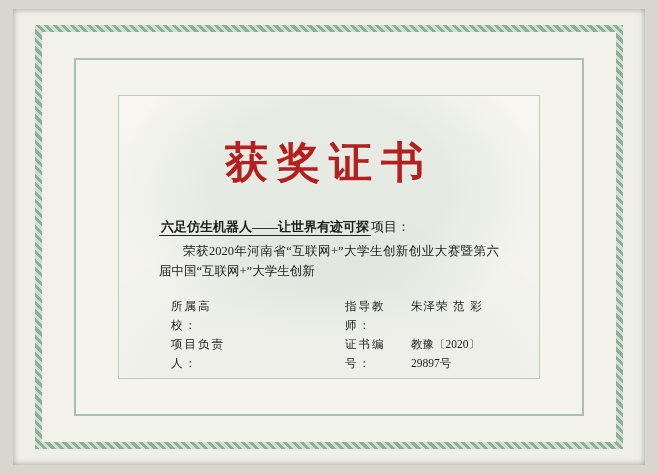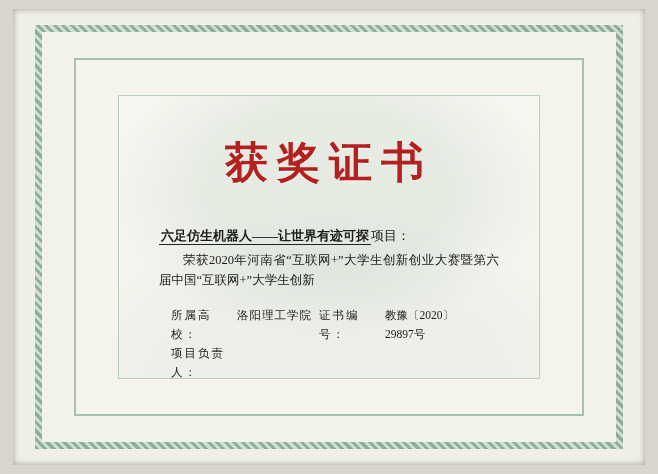--- a/index.html
+++ b/index.html
@@ -58,40 +58,41 @@
     margin-top:38px;
     text-align:center;
     font-size:43px;
     letter-spacing:9px;
     color:#b3201f;
     font-weight:bold;
     font-family:"DejaVu Serif","Liberation Serif",serif;
     text-shadow:0 1px 0 rgba(255,255,255,.6);
   }
 
-  .body-block{margin-top:35px;padding:0 18px;color:#1b1b1b;}
+  .body-block{margin-top:26px;padding:0 18px;color:#1b1b1b;}
 
   .line1{font-size:13px;line-height:18px;}
   .proj-name{
     border-bottom:1px solid #222;
     padding:0 2px 1px 2px;
     font-weight:bold;
   }
   .para{
     margin-top:5px;
     font-size:12.5px;
     line-height:20px;
     text-align:justify;
     text-indent:24px;
   }
   .prize{color:#b3201f;font-weight:bold;}
 
   .meta{
     margin-top:16px;
     display:flex;
+    justify-content:space-between;
     padding:0 6px 0 12px;
     font-size:11.5px;
     line-height:19px;
   }
   .meta .col{width:46%;}
   .meta .row{display:flex;}
   .meta .lbl{width:66px;flex:none;letter-spacing:2px;}
   .meta .val{flex:1;}
   .hand{
     font-family:"DejaVu Serif","Liberation Serif",serif;
@@ -120,28 +121,31 @@
               </div>
 
               <div class="para">
                 <span>荣获2020年河南省“互联网+”大学生创新创业大赛暨第六届中国“互联网+”大学生创新</span>
               </div>
 
               <div class="meta">
                 <div class="col">
                   <div class="row">
                     <span class="lbl">所属高校：</span>
-                    <span class="val hand">洛阳理工学院</span>
                   </div>
                   <div class="row">
                     <span class="lbl">项目负责人：</span>
                   </div>
 
                 </div>
                 <div class="col">
+                  <div class="row">
+                    <span class="lbl">指导教师：</span>
+                    <span class="val hand">朱泽荣  范  彩</span>
+                  </div>
                   <div class="row">
                     <span class="lbl">证书编号：</span>
                     <span class="val">教豫〔2020〕29897号</span>
                   </div>
 
                 </div>
               </div>
 
             </div>
           </div>

